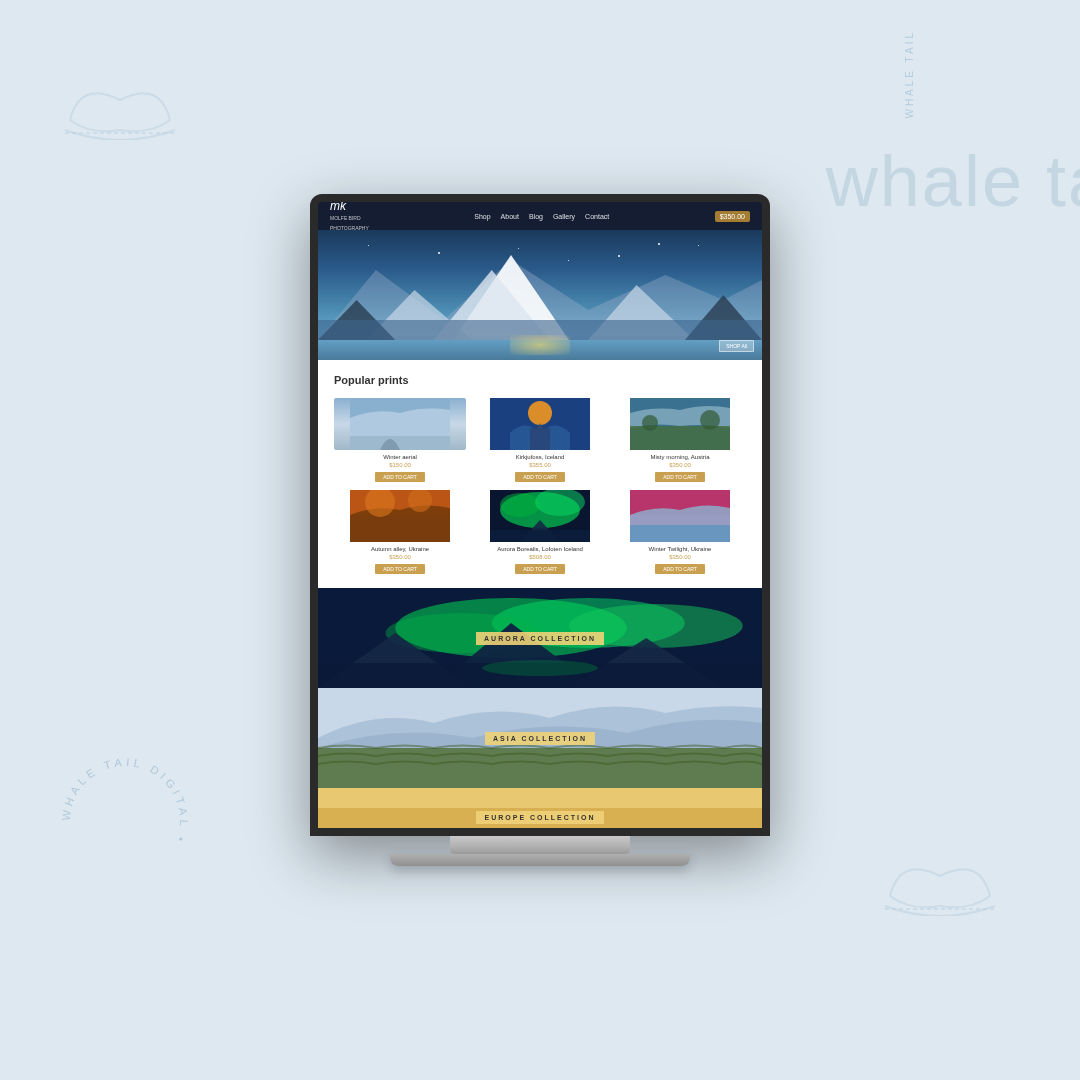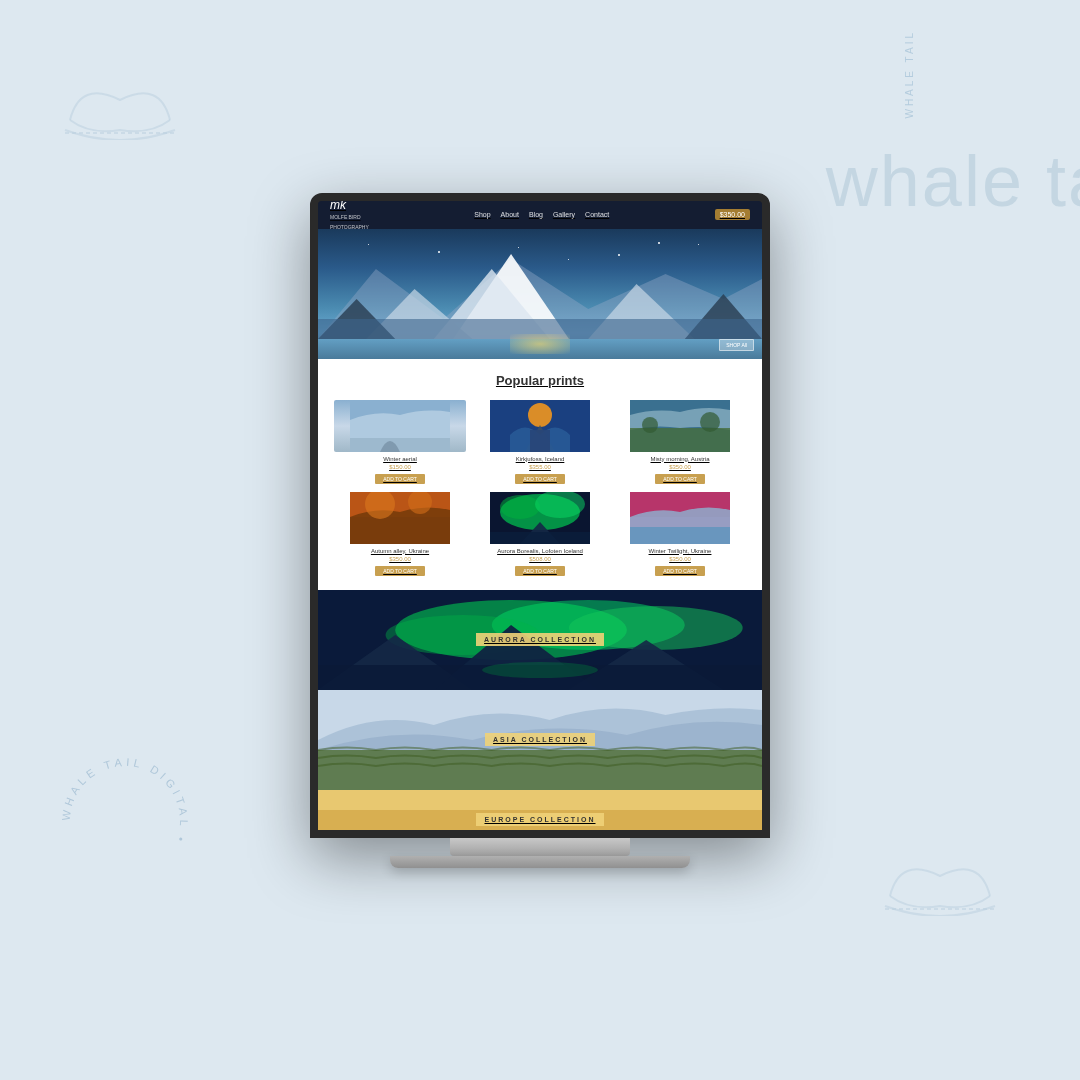--- a/index.html
+++ b/index.html
@@ -57,21 +57,20 @@
       margin-top: -20px;
     }
 
     .monitor-screen {
       width: 460px;
       background: #1a1a2e;
       border-radius: 12px 12px 0 0;
       border: 8px solid #2a2a2a;
       overflow: hidden;
       box-shadow: 0 20px 60px rgba(0,0,0,0.4);
-      text-decoration: underline;
     }
 
     .monitor-stand {
       width: 180px;
       height: 18px;
       background: linear-gradient(180deg, #c8c8c8, #a0a0a0);
       border-radius: 0 0 4px 4px;
     }
 
     .monitor-base {
@@ -171,22 +170,21 @@
       border-radius: 50%;
     }
 
     
     .popular-prints {
       background: white;
       padding: 14px 16px;
     }
 
     .section-title {
-      text-align: center;
-      font-size: 13px;
+      font-size: 11px;
       font-weight: 600;
       color: #333;
       margin-bottom: 12px;
     }
 
     .prints-grid {
       display: grid;
       grid-template-columns: repeat(3, 1fr);
       gap: 8px;
     }

